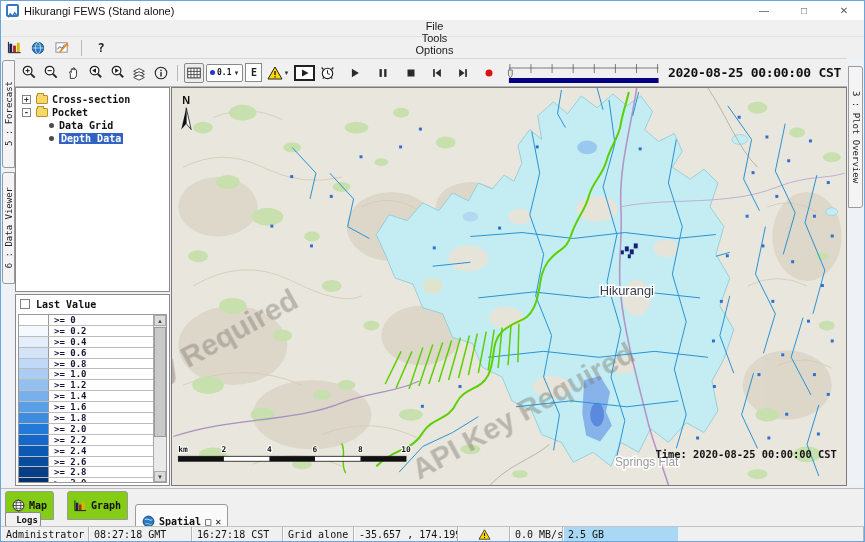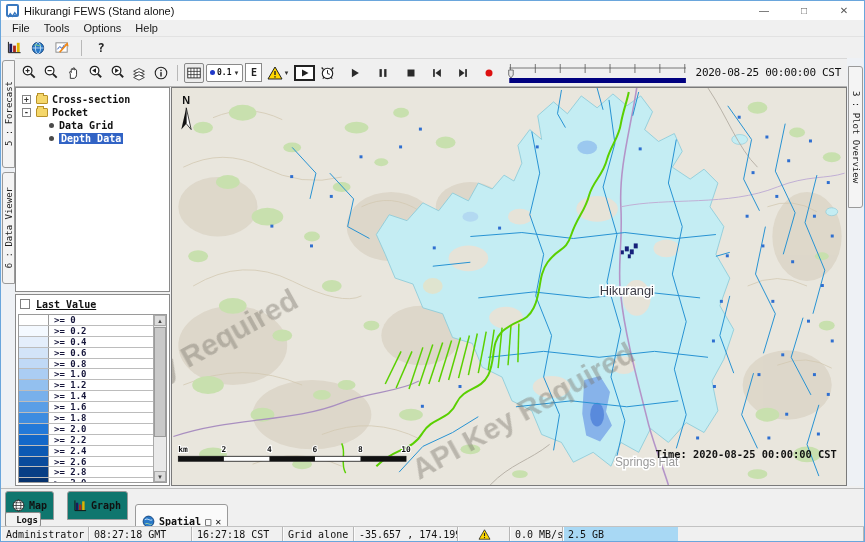--- a/index.html
+++ b/index.html
@@ -6,42 +6,42 @@
   html,body { width:865px; height:542px; font-family:"Liberation Sans",sans-serif; background:#fff; }
   .window { position:relative; width:865px; height:542px; overflow:hidden; background:#f0f0f0;
             border:1px solid #6aa6dc; }
   
   .titlebar { height:19px; background:#fff; display:flex; align-items:center; padding-left:5px; }
   .title-icon { width:13px; height:13px; border:2px solid #3878c0; border-radius:2px; background:#fff; margin-right:5px; flex:none; }
   .title-text { font-size:11px; color:#111; }
   .win-controls { margin-left:auto; display:flex; }
   .win-btn { width:40px; height:19px; font-size:10px; color:#555; display:flex; align-items:center; justify-content:center; }
   
-  .menubar { height:17px; background:#f0f0f0; display:flex; align-items:center; padding-left:4px; border-bottom:1px solid #e2e2e2; }
+  .menubar { height:17px; background:#f0f0f0; display:flex; align-items:center; padding-left:4px; border-bottom:1px solid #e2e2e2;flex-direction:column; }
   .menu-item { font-size:11px; color:#1a1a1a; padding:0 7px; }
   
   .toolbar1 { height:21px; background:#f0f0f0; display:flex; align-items:center; padding-left:4px; gap:6px; }
   .tb-icon { width:18px; height:17px; display:flex; align-items:center; justify-content:center; }
   .tb-sep { width:1px; height:16px; background:#b8b8b8; margin:0 4px; }
   .help-q { font-family:"DejaVu Sans Mono",monospace; font-weight:bold; font-size:12px; color:#222; }
   
   .toolbar2 { position:absolute; left:14px; right:17px; top:57px; height:29px; background:#f0f0f0;
               border-top:1px solid #d8d8d8; border-bottom:1px solid #b4b4b4; display:flex; align-items:center; padding:0 4px; gap:2px; }
   .t2-btn { width:20px; height:20px; display:flex; align-items:center; justify-content:center; flex:none; }
   .t2-btn.bordered { border:1px solid #8a8a8a; background:#ececec; border-radius:2px; }
   .val-dd { border:1px solid #8a8a8a; background:#fff; height:18px; display:flex; align-items:center; padding:0 3px; gap:2px; flex:none; border-radius:2px;}
   .val-dot { width:5px; height:5px; border-radius:50%; background:#2038c8; }
   .val-txt { font-family:"DejaVu Sans Mono",monospace; font-size:8px; font-weight:bold; color:#111; }
   .dd-arrow { font-size:6px; color:#333; }
   .e-btn { border:1px solid #8a8a8a; background:#fff; width:17px; height:19px; font-family:"DejaVu Sans Mono",monospace;
            font-size:10px; font-weight:bold; color:#222; display:flex; align-items:center; justify-content:center; flex:none;}
   .boxed-play { border:2px solid #222; background:#fff; width:21px; height:16px; display:flex; align-items:center; justify-content:center; flex:none;}
   .timeline-wrap { flex:1; height:22px; margin-left:6px; min-width:120px; }
   .timeline-wrap svg { width:100%; height:22px; }
-  .tb-datetime { font-family:"DejaVu Sans Mono",monospace; font-size:11px; font-weight:normal; color:#111;
+  .tb-datetime { font-family:"DejaVu Sans Mono",monospace; font-size:13px; font-weight:bold; color:#111;
                  white-space:nowrap; letter-spacing:-0.3px; padding:0 2px 0 5px; flex:none;}
   
   .left-strip { position:absolute; left:0; top:57px; bottom:55px; width:14px; background:#eef1f5; }
   .right-strip { position:absolute; right:0; top:57px; bottom:55px; width:17px; background:#eef1f5; }
   .vtab { position:absolute; left:1px; width:13px; background:#f4f4f4; border:1px solid #9a9a9a;
           display:flex; align-items:center; justify-content:center; border-radius:3px 0 0 3px; }
   .vtab span { writing-mode:vertical-rl; transform:rotate(180deg); font-family:"DejaVu Sans Mono",monospace;
                font-size:9px; color:#222; white-space:nowrap; }
   .vtab-r { position:absolute; right:1px; width:15px; background:#f4f4f4; border:1px solid #9a9a9a;
             display:flex; align-items:center; justify-content:center; border-radius:0 3px 3px 0;}
@@ -53,35 +53,35 @@
               font-size:10px; font-weight:bold; color:#111; white-space:nowrap; }
   .expander { width:9px; height:9px; border:1px solid #848484; background:#fff; font-size:8px; line-height:7px; text-align:center;
               margin-left:6px; flex:none; color:#333; font-family:"DejaVu Sans Mono",monospace;}
   .folder { width:12px; height:9px; background:#f5d76a; border:1px solid #b8922a; border-radius:1px; margin-left:5px; margin-right:4px; position:relative; flex:none;}
   .folder::before { content:""; position:absolute; left:0; top:-3px; width:5px; height:2px; background:#f5d76a; border:1px solid #b8922a; border-bottom:none;}
   .bullet { width:5px; height:5px; border-radius:50%; background:#4a4a4a; margin-left:33px; margin-right:5px; flex:none;}
   .tree-label.selected { background:#3163c5; color:#fff; padding:0 2px; }
   .legend-panel { position:absolute; left:0; top:207px; width:155px; bottom:0; background:#fff; border:1px solid #8a8a8a; }
   .legend-header { height:16px; display:flex; align-items:center; padding:2px 0 0 4px; }
   .checkbox { width:10px; height:10px; border:1px solid #808080; background:#fff; flex:none; }
-  .legend-title { font-family:"DejaVu Sans Mono",monospace; font-size:10px; font-weight:bold; color:#111; margin-left:6px;text-decoration:underline; }
+  .legend-title { font-family:"DejaVu Sans Mono",monospace; font-size:10px; font-weight:bold; color:#111; margin-left:6px; }
   .legend-list-wrap { position:absolute; left:2px; right:2px; top:19px; bottom:2px; border:1px solid #9a9a9a; overflow:hidden; }
   .legend-list { position:absolute; left:0; top:0; right:13px; bottom:0; overflow:hidden; }
   .legend-row { height:10.9px; display:flex; border-bottom:1px solid #bcbcbc; }
   .lg-swatch { width:30px; border-right:1px solid #9a9a9a; flex:none; }
   .lg-label { font-family:"DejaVu Sans Mono",monospace; font-size:9px; font-weight:bold; color:#15153a; padding-left:5px; line-height:10px;}
   .legend-scroll { position:absolute; right:0; top:0; bottom:0; width:13px; background:#e9e9e9; border-left:1px solid #aaa; }
   .scroll-btn { height:11px; font-size:6px; color:#444; text-align:center; line-height:11px; background:#dcdcdc; border:1px solid #aaa; }
   .scroll-btn.down { position:absolute; bottom:0; left:0; right:0; }
   .scroll-thumb { position:absolute; top:12px; left:0; right:0; height:110px; background:#c9c9c9; border:1px solid #9a9a9a; }
   .map-panel { position:absolute; left:156px; top:0; right:0; bottom:0; border:1px solid #7a7a7a; background:#e9e6dd; overflow:hidden;}
   .map-panel svg { width:100%; height:100%; display:block; }
   
   .tabbar { position:absolute; left:0; right:0; top:487px; height:23px; background:#f0f0f0; border-top:1px solid #bcbcbc; }
-  .btab { position:absolute; top:2px; height:29px; background:#0f766e; border:1px solid #9a9a9a; border-radius:3px 3px 0 0;
+  .btab { position:absolute; top:2px; height:29px; background:#84cc16; border:1px solid #9a9a9a; border-radius:3px 3px 0 0;
           display:flex; align-items:center; padding:0 6px; gap:4px; font-family:"DejaVu Sans Mono",monospace; font-size:10px; font-weight:bold; color:#111;}
   .btab.active { background:#fafafa; top:15px; height:35px; }
   .btab .glyph { font-size:10px; color:#111; }
   .logs-btn { position:absolute; left:4px; top:511px; width:36px; height:15px; background:#f2f2f2; border:1px solid #8a8a8a; border-radius:2px;
               font-family:"DejaVu Sans Mono",monospace; font-size:9px; font-weight:bold; color:#111; display:flex; align-items:center; justify-content:center;padding-left:8px;}
   .statusbar { position:absolute; left:0; right:0; bottom:0; height:15px; background:#f0f0f0; border-top:1px solid #c2c2c2; display:flex; }
   .status-cell { height:100%; border-right:1px solid #b6b6b6; border-left:1px solid #fbfbfb; display:flex; align-items:center;
                  padding:0 4px; font-family:"DejaVu Sans Mono",monospace; font-size:10px; color:#111; white-space:nowrap; overflow:hidden; position:relative;}
   .mem-fill { position:absolute; left:0; top:0; bottom:0; width:38%; background:#a8d8f4; }
   .mem-text { position:relative; }

